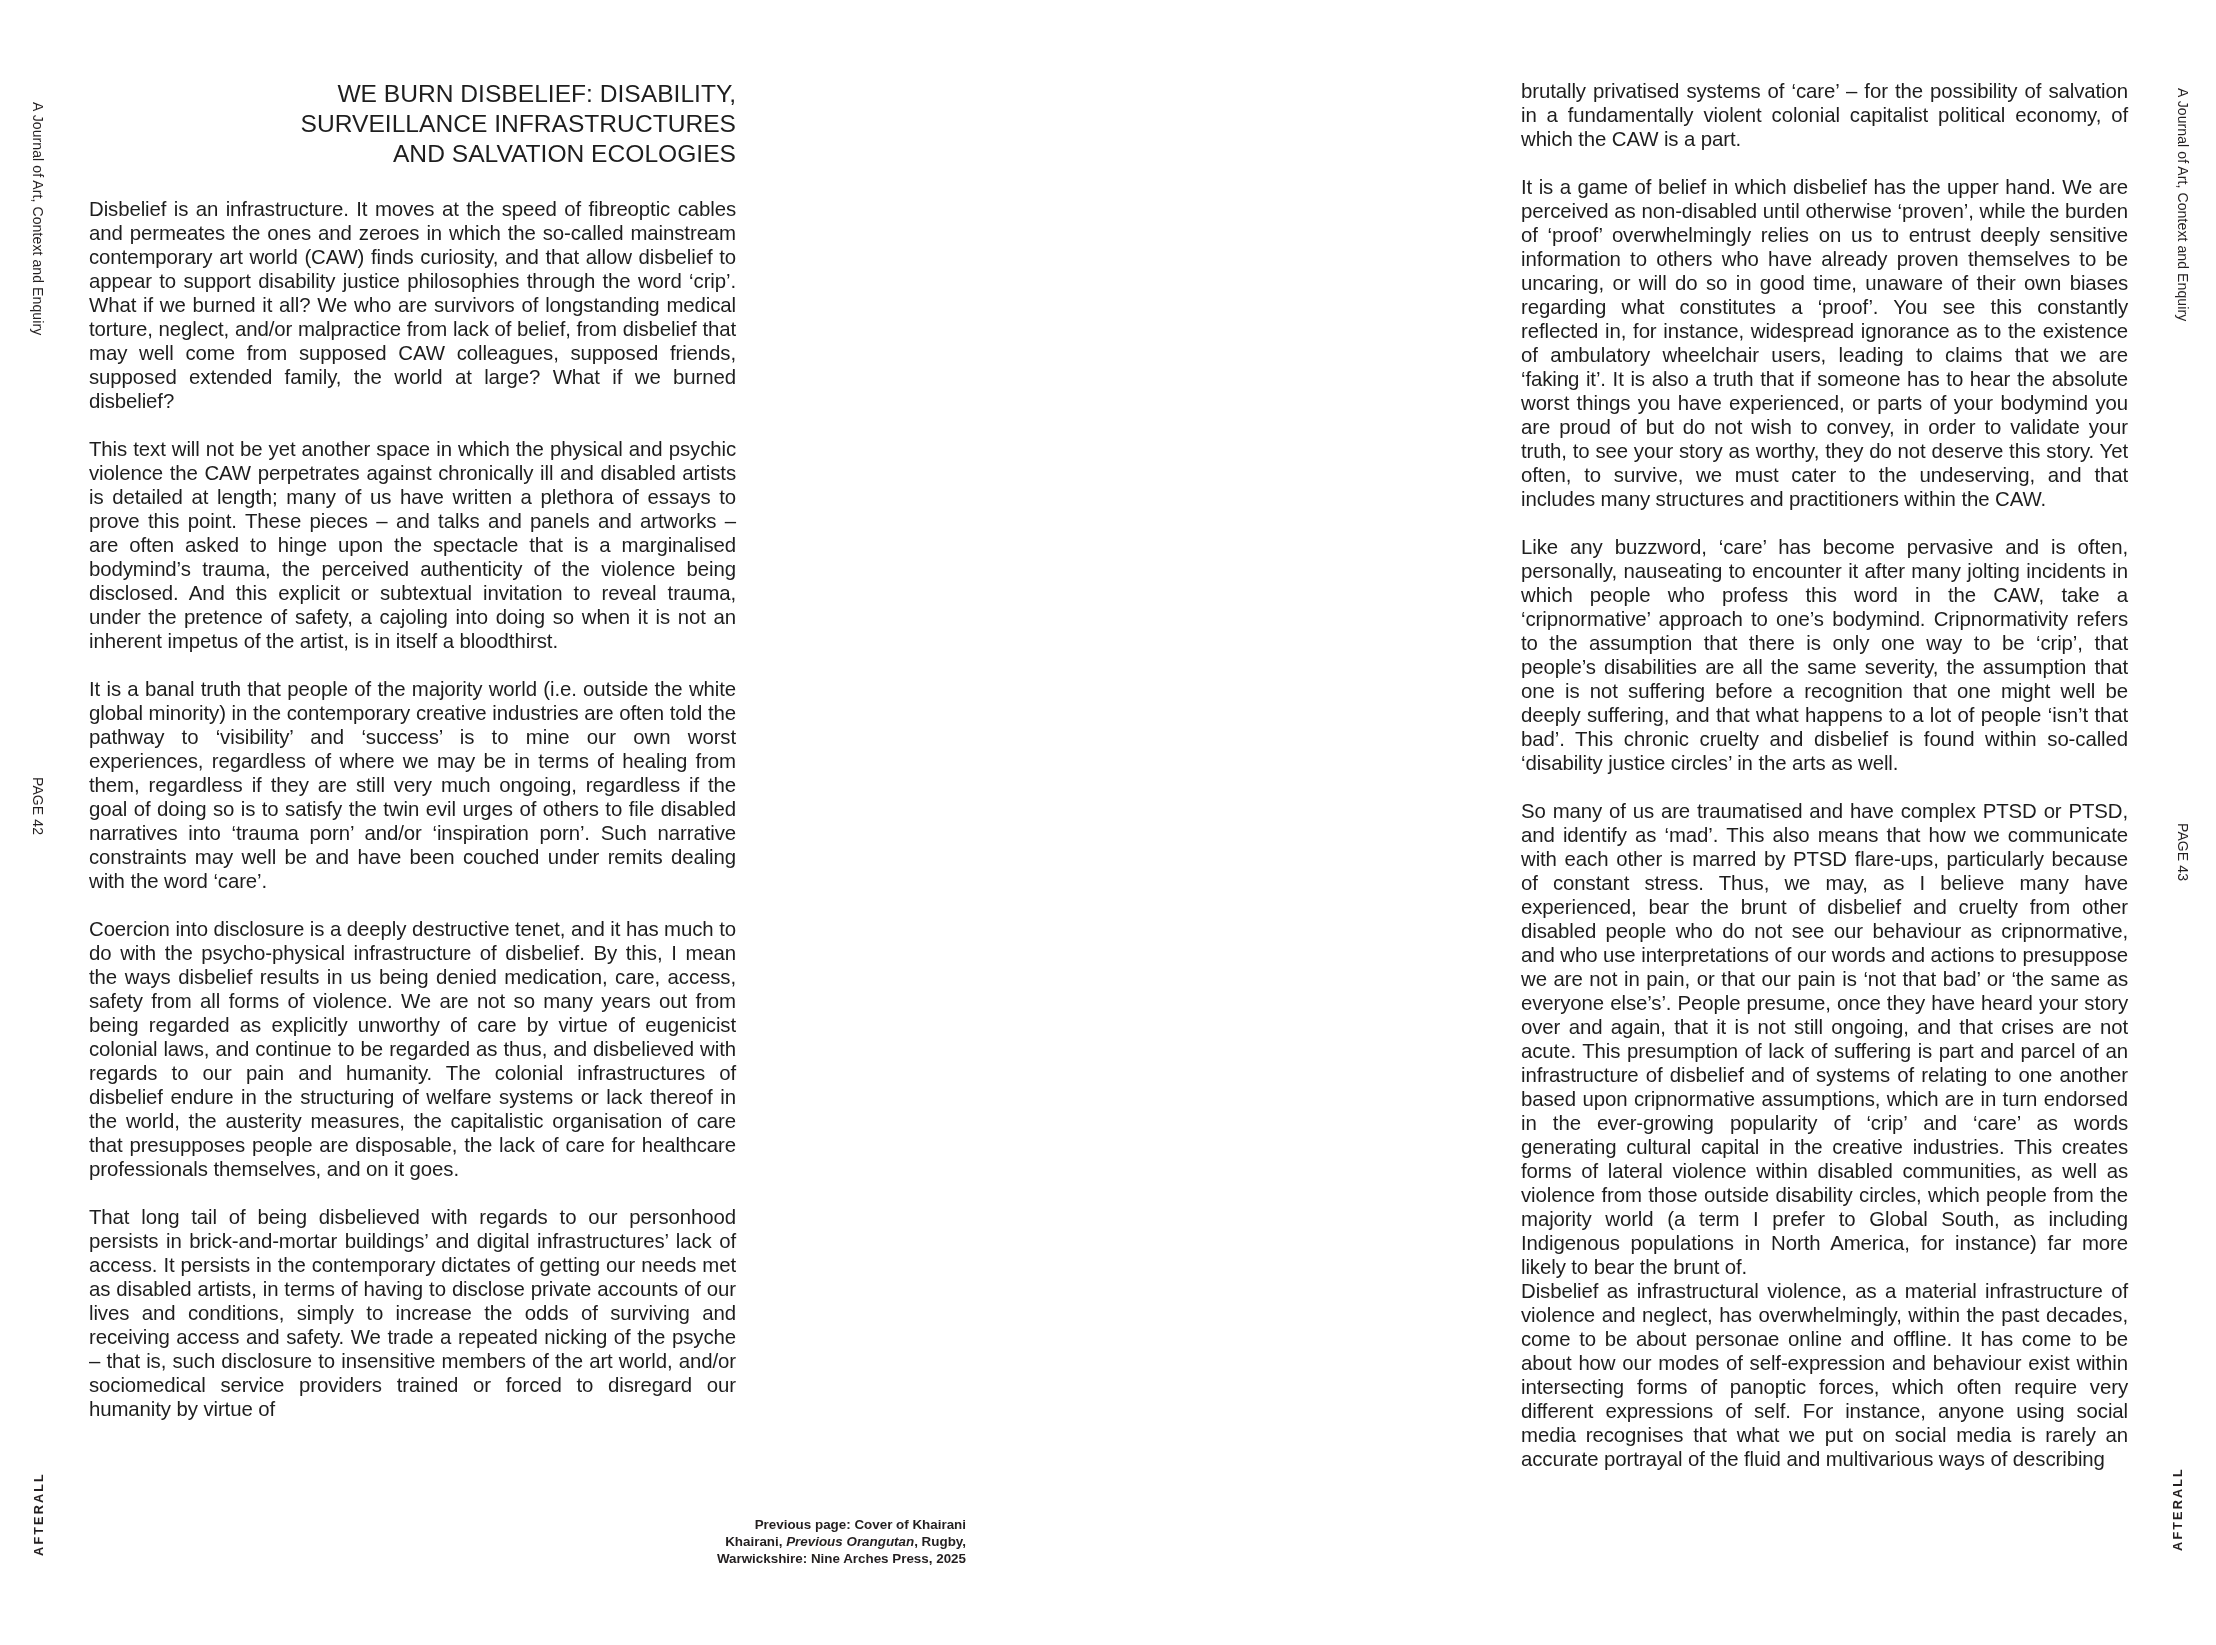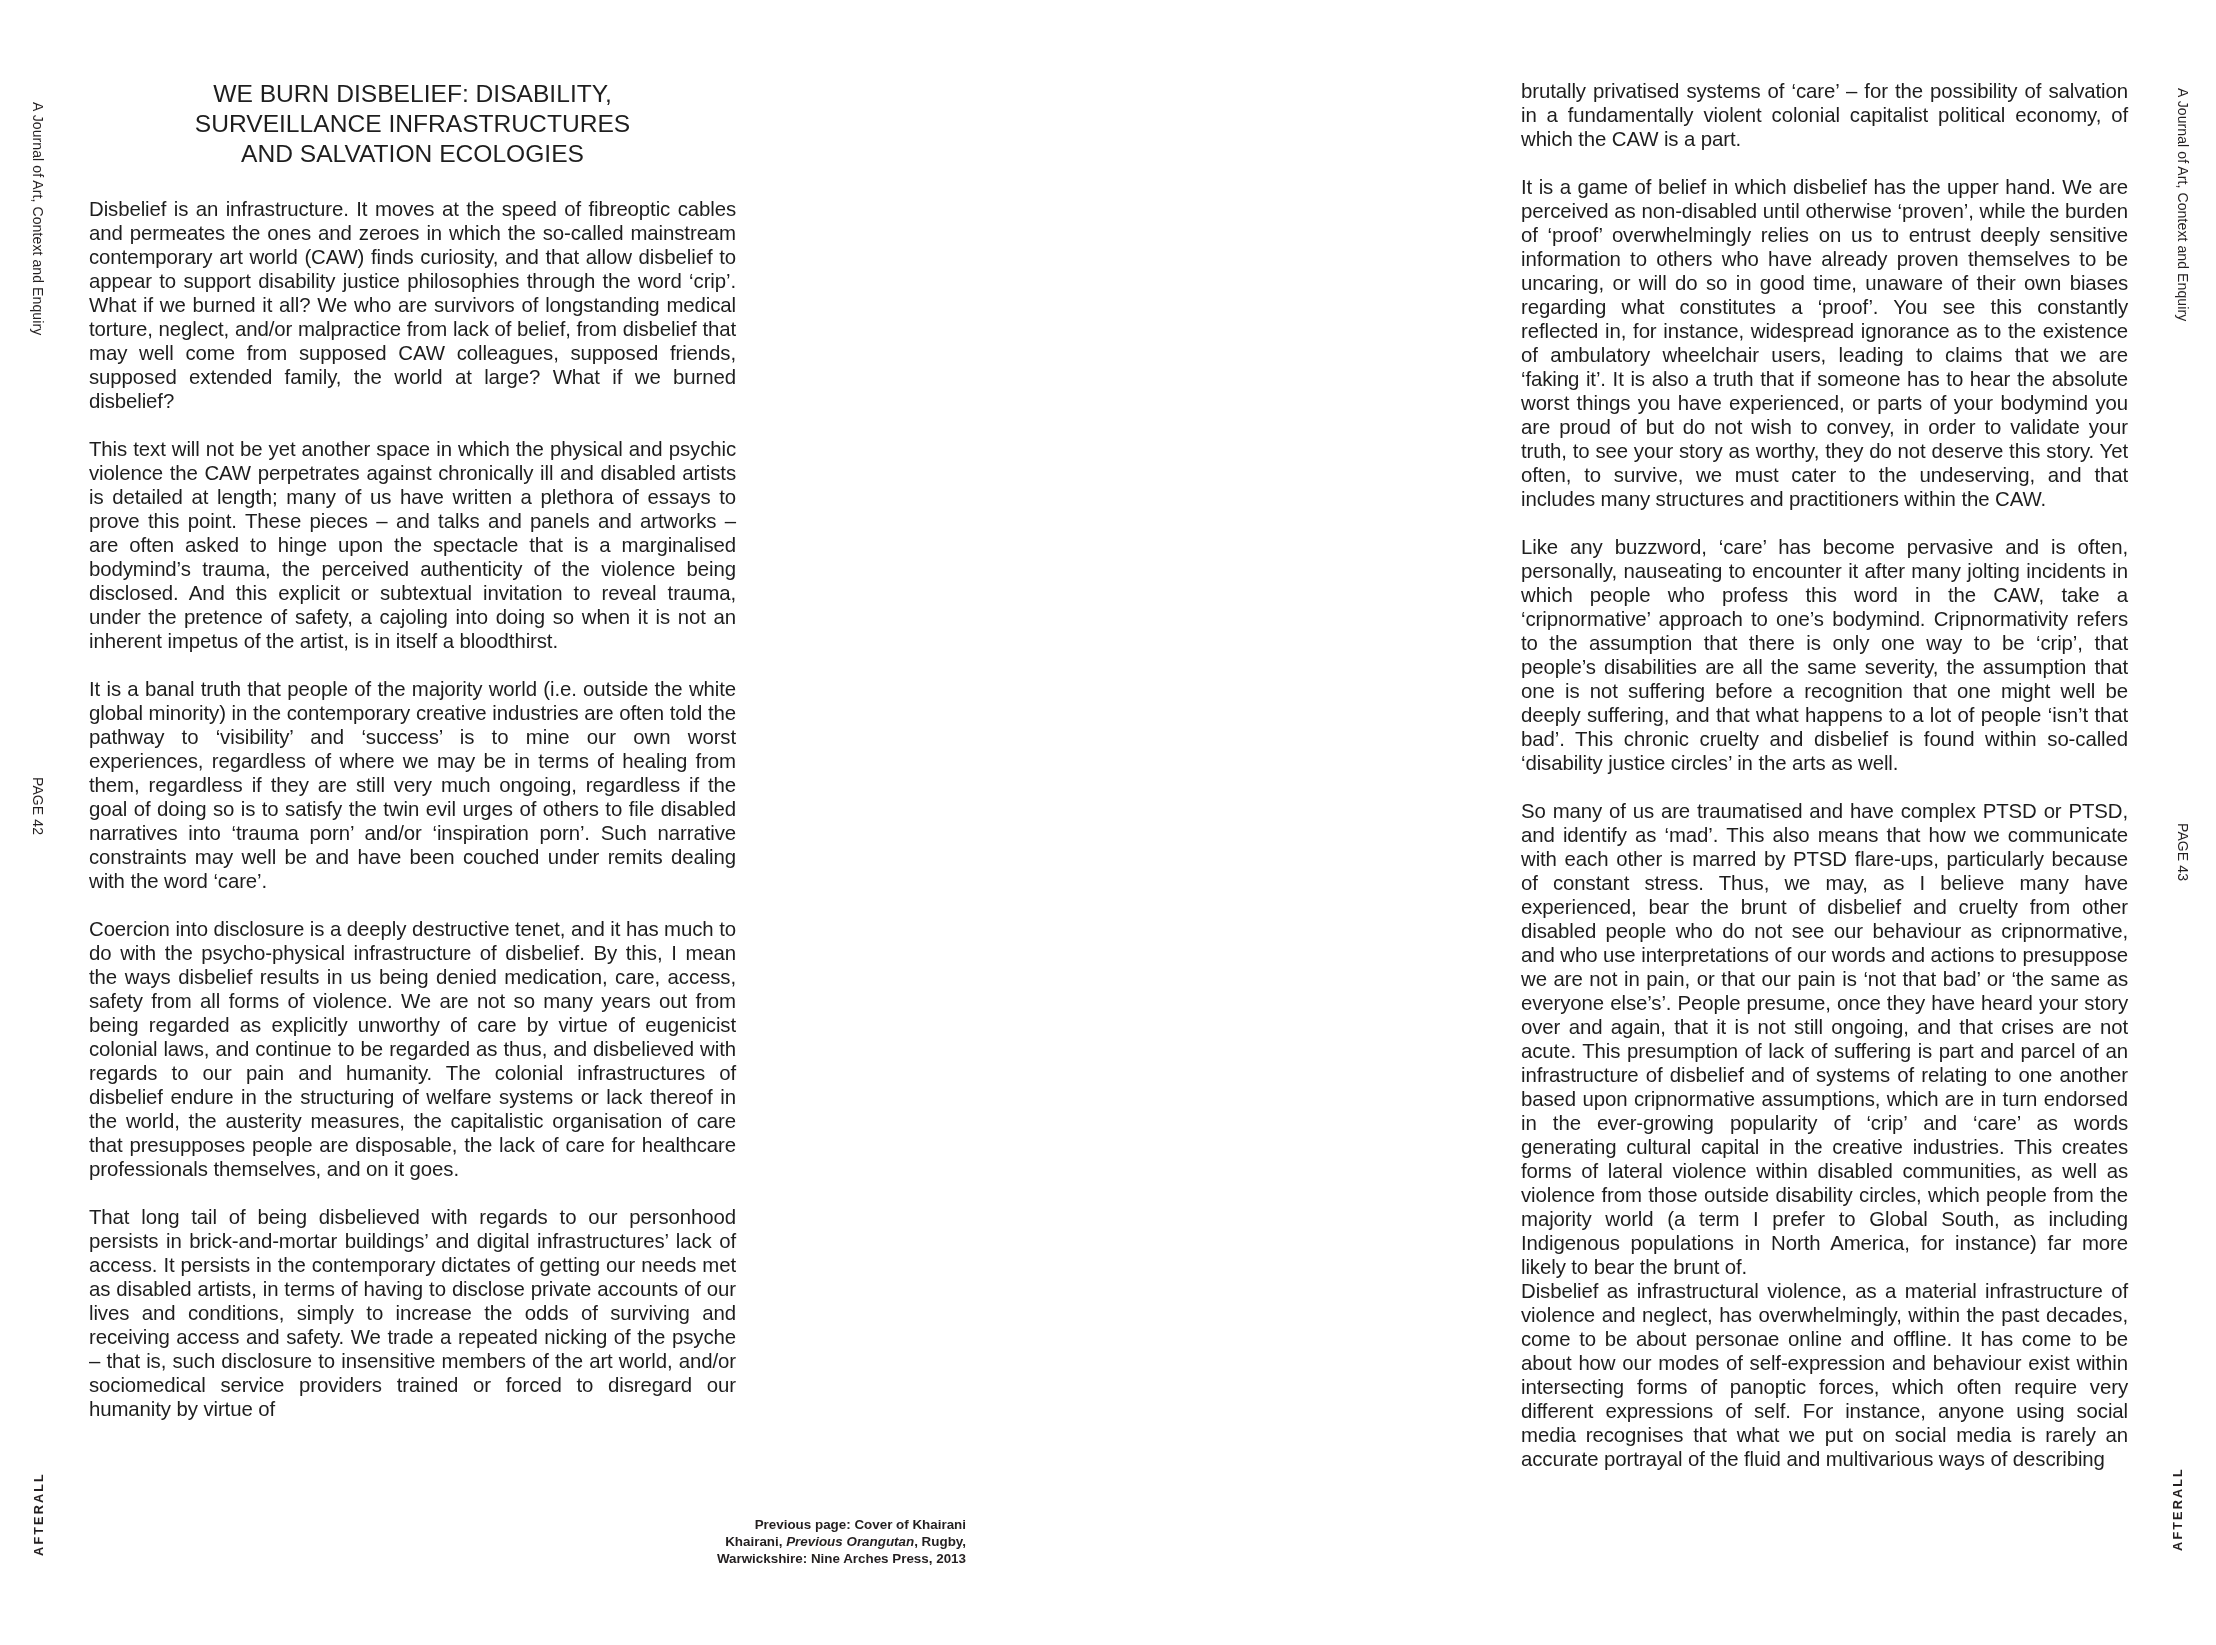--- a/index.html
+++ b/index.html
@@ -25,21 +25,21 @@
   .col p{margin:24px 0 0 0;}
   .col p.first{margin-top:0;}
   .col p.after-heading{margin-top:0;}
 
   .article-title{
     font-size:24.6px;
     line-height:30px;
     font-weight:normal;
     margin:0;
     white-space:pre-line;
-    text-align:center;
+    text-align:right;
     letter-spacing:0;
   }
   .article-author{
     font-size:24.6px;
     line-height:30px;
     margin:4.2px 0 0 0;
     text-align:left;
     letter-spacing:0;
   }
   .body-start{margin-top:28px !important;}
@@ -100,21 +100,21 @@
 SURVEILLANCE INFRASTRUCTURES
 AND SALVATION ECOLOGIES</h1>
     <p class="first body-start">Disbelief is an infrastructure. It moves at the speed of fibreoptic cables and permeates the ones and zeroes in which the so-called mainstream contemporary art world (CAW) finds curiosity, and that allow disbelief to appear to support disability justice philosophies through the word ‘crip’. What if we burned it all? We who are survivors of longstanding medical torture, neglect, and/or malpractice from lack of belief, from disbelief that may well come from supposed CAW colleagues, supposed friends, supposed extended family, the world at large? What if we burned disbelief?</p>
     <p>This text will not be yet another space in which the physical and psychic violence the CAW perpetrates against chronically ill and disabled artists is detailed at length; many of us have written a plethora of essays to prove this point. These pieces – and talks and panels and artworks – are often asked to hinge upon the spectacle that is a marginalised bodymind’s trauma, the perceived authenticity of the violence being disclosed. And this explicit or subtextual invitation to reveal trauma, under the pretence of safety, a cajoling into doing so when it is not an inherent impetus of the artist, is in itself a bloodthirst.</p>
     <p>It is a banal truth that people of the majority world (i.e. outside the white global minority) in the contemporary creative industries are often told the pathway to ‘visibility’ and ‘success’ is to mine our own worst experiences, regardless of where we may be in terms of healing from them, regardless if they are still very much ongoing, regardless if the goal of doing so is to satisfy the twin evil urges of others to file disabled narratives into ‘trauma porn’ and/or ‘inspiration porn’. Such narrative constraints may well be and have been couched under remits dealing with the word ‘care’.</p>
     <p>Coercion into disclosure is a deeply destructive tenet, and it has much to do with the psycho-physical infrastructure of disbelief. By this, I mean the ways disbelief results in us being denied medication, care, access, safety from all forms of violence. We are not so many years out from being regarded as explicitly unworthy of care by virtue of eugenicist colonial laws, and continue to be regarded as thus, and disbelieved with regards to our pain and humanity. The colonial infrastructures of disbelief endure in the structuring of welfare systems or lack thereof in the world, the austerity measures, the capitalistic organisation of care that presupposes people are disposable, the lack of care for healthcare professionals themselves, and on it goes.</p>
     <p>That long tail of being disbelieved with regards to our personhood persists in brick-and-mortar buildings’ and digital infrastructures’ lack of access. It persists in the contemporary dictates of getting our needs met as disabled artists, in terms of having to disclose private accounts of our lives and conditions, simply to increase the odds of surviving and receiving access and safety. We trade a repeated nicking of the psyche – that is, such disclosure to insensitive members of the art world, and/or sociomedical service providers trained or forced to disregard our humanity by virtue of</p>
   </div>
 
   <p class="caption">
-    <span>Previous page: Cover of Khairani Khairani, </span><em>Previous Orangutan</em><span>, Rugby, Warwickshire: Nine Arches Press, 2013</span>
+    <span>Previous page: Cover of Khairani Khairani, </span><em>Previous Orangutan</em><span>, Rugby, Warwickshire: Nine Arches Press, 2025</span>
   </p>
 
   <div class="col" style="left:1521px;top:79px;width:607px;">
     <p class="first">brutally privatised systems of ‘care’ – for the possibility of salvation in a fundamentally violent colonial capitalist political economy, of which the CAW is a part.</p>
     <p>It is a game of belief in which disbelief has the upper hand. We are perceived as non-disabled until otherwise ‘proven’, while the burden of ‘proof’ overwhelmingly relies on us to entrust deeply sensitive information to others who have already proven themselves to be uncaring, or will do so in good time, unaware of their own biases regarding what constitutes a ‘proof’. You see this constantly reflected in, for instance, widespread ignorance as to the existence of ambulatory wheelchair users, leading to claims that we are ‘faking it’. It is also a truth that if someone has to hear the absolute worst things you have experienced, or parts of your bodymind you are proud of but do not wish to convey, in order to validate your truth, to see your story as worthy, they do not deserve this story. Yet often, to survive, we must cater to the undeserving, and that includes many structures and practitioners within the CAW.</p>
     <p>Like any buzzword, ‘care’ has become pervasive and is often, personally, nauseating to encounter it after many jolting incidents in which people who profess this word in the CAW, take a ‘cripnormative’ approach to one’s bodymind. Cripnormativity refers to the assumption that there is only one way to be ‘crip’, that people’s disabilities are all the same severity, the assumption that one is not suffering before a recognition that one might well be deeply suffering, and that what happens to a lot of people ‘isn’t that bad’. This chronic cruelty and disbelief is found within so-called ‘disability justice circles’ in the arts as well.</p>
     <p>So many of us are traumatised and have complex PTSD or PTSD, and identify as ‘mad’. This also means that how we communicate with each other is marred by PTSD flare-ups, particularly because of constant stress. Thus, we may, as I believe many have experienced, bear the brunt of disbelief and cruelty from other disabled people who do not see our behaviour as cripnormative, and who use interpretations of our words and actions to presuppose we are not in pain, or that our pain is ‘not that bad’ or ‘the same as everyone else’s’. People presume, once they have heard your story over and again, that it is not still ongoing, and that crises are not acute. This presumption of lack of suffering is part and parcel of an infrastructure of disbelief and of systems of relating to one another based upon cripnormative assumptions, which are in turn endorsed in the ever-growing popularity of ‘crip’ and ‘care’ as words generating cultural capital in the creative industries. This creates forms of lateral violence within disabled communities, as well as violence from those outside disability circles, which people from the majority world (a term I prefer to Global South, as including Indigenous populations in North America, for instance) far more likely to bear the brunt of.</p>
     <p class="after-heading">Disbelief as infrastructural violence, as a material infrastructure of violence and neglect, has overwhelmingly, within the past decades, come to be about personae online and offline. It has come to be about how our modes of self-expression and behaviour exist within intersecting forms of panoptic forces, which often require very different expressions of self. For instance, anyone using social media recognises that what we put on social media is rarely an accurate portrayal of the fluid and multivarious ways of describing</p>
   </div>
 

